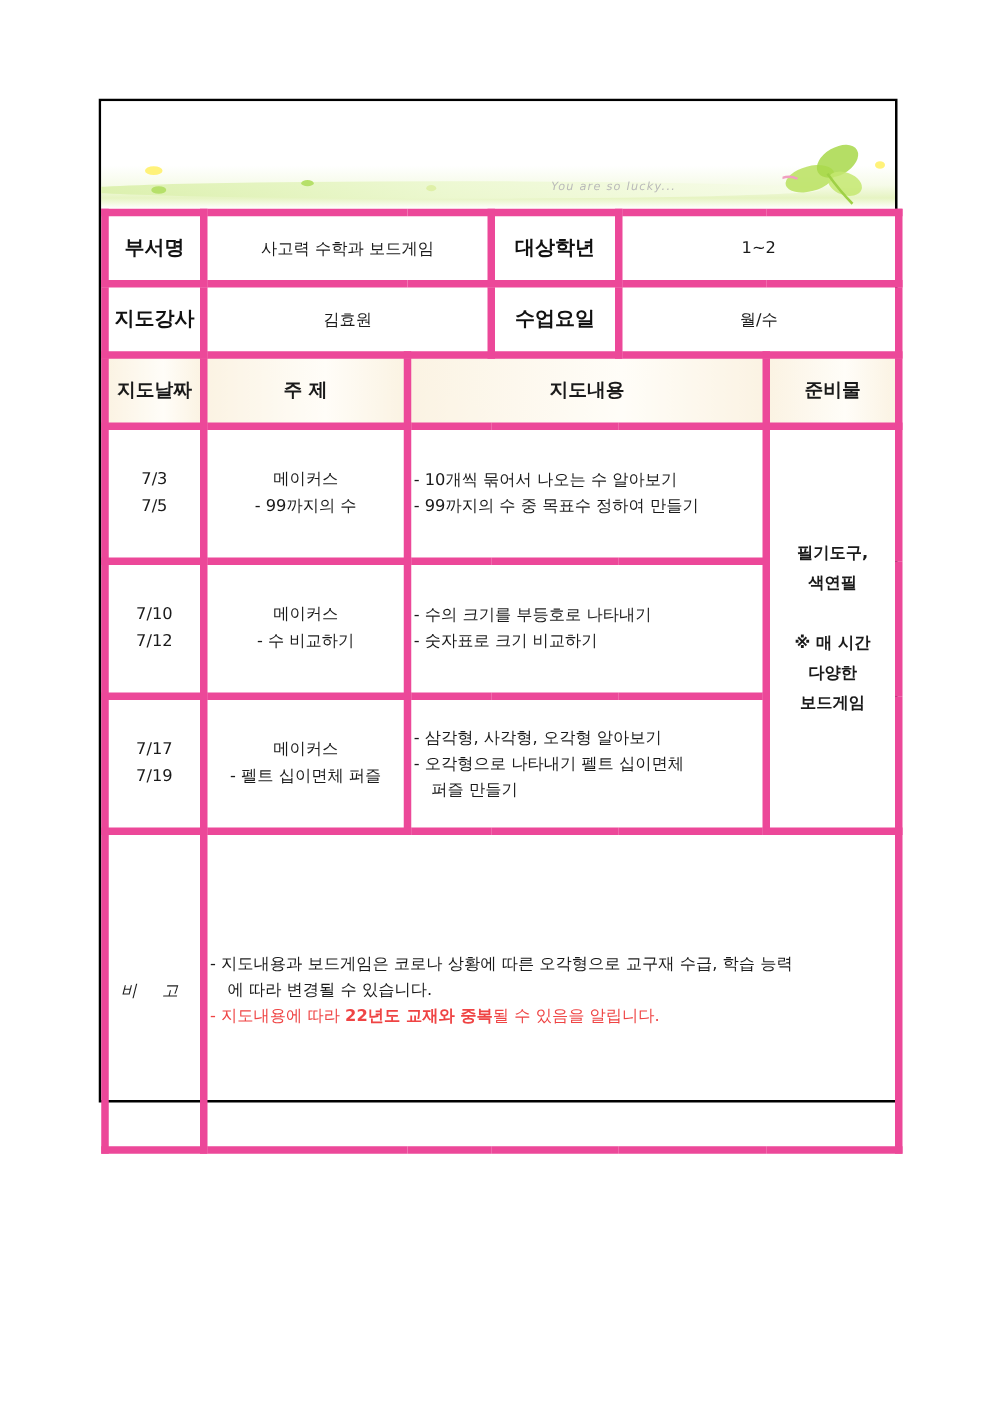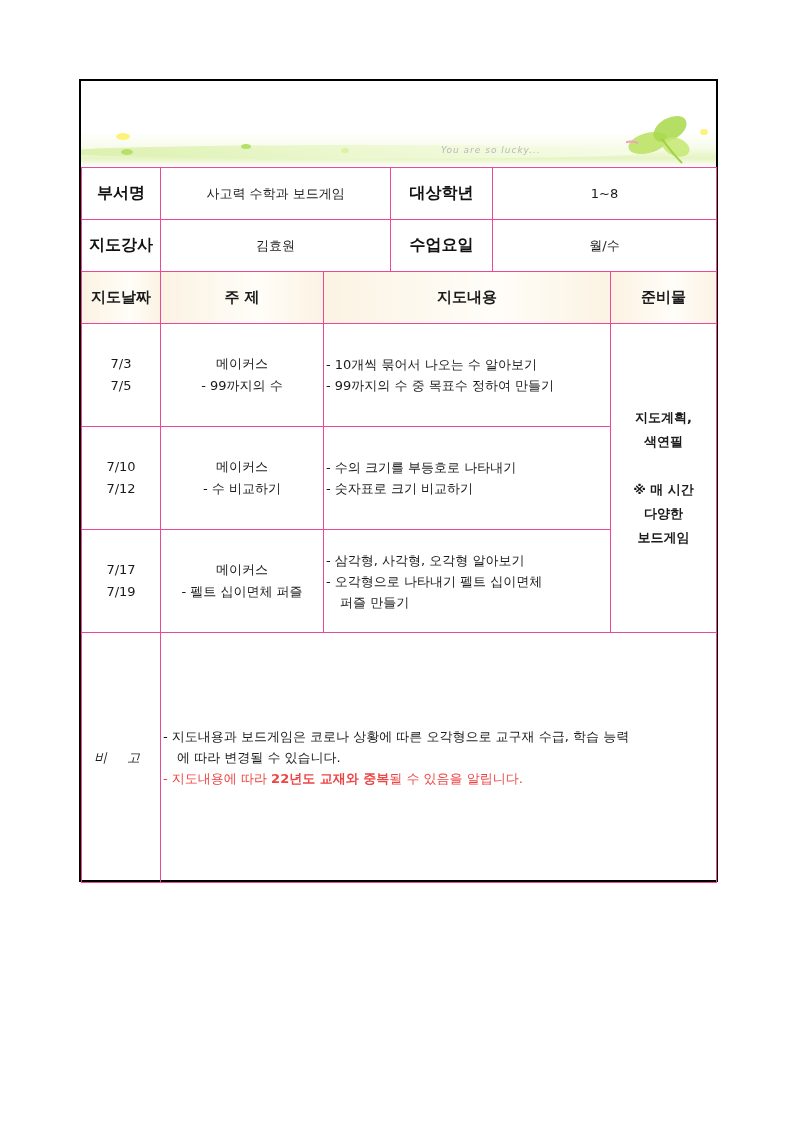--- a/index.html
+++ b/index.html
@@ -7,21 +7,21 @@
   .sheet { position: absolute; left: 79px; top: 79px; width: 639px; height: 803px; border: 2px solid #000; box-sizing: border-box; }
   .banner { position: absolute; left: 0; top: 0; right: 0; height: 86px; overflow: hidden;
     background: linear-gradient(180deg, #ffffff 0%, #ffffff 60%, #f6fbe9 78%, #e6f4c2 90%, #ffffff 100%); }
   .banner .swoosh { position: absolute; left: -20px; right: 60px; bottom: 8px; height: 14px; border-radius: 50%;
     background: linear-gradient(90deg, #d9efa8, #ecf8d0 50%, #f7fce9); opacity: 0.9; }
   .banner .dot { position: absolute; border-radius: 50%; background: #b6e06a; }
   .banner .clover { position: absolute; right: 20px; bottom: 2px; width: 70px; height: 60px; }
   .banner .lucky { position: absolute; left: 360px; bottom: 12px; font-size: 9px; color: #b9b9b9; font-style: italic; letter-spacing: 1px; }
   .title { position: absolute; left: 0; right: 0; top: 18px; text-align: center; font-size: 25px; font-weight: bold; color: #111; letter-spacing: 0.5px; }
   table.grid { position: absolute; left: 0; top: 86px; width: 635px; border-collapse: collapse; table-layout: fixed; }
-  table.grid td { border: 1px solid #ec4899; text-align: center; vertical-align: middle; padding: 0; font-size: 13px; }
+  table.grid td { border: 6px solid #ec4899; text-align: center; vertical-align: middle; padding: 0; font-size: 13px; }
   .lbl { font-size: 16px !important; font-weight: bold; color: #111; }
   .hdr td { background: linear-gradient(90deg, #fbf3e3, #fffdf8 60%, #fbf3e3); font-size: 15px !important; font-weight: bold; height: 51px; }
   .row-info td { height: 51px; }
   .row-data td { height: 102px; }
   .content { text-align: left !important; padding-left: 2px !important; line-height: 21px; }
   .content .ln { display: block; }
   .content .ln.indent { padding-left: 14px; }
   .dates, .topic { line-height: 22px; }
   .prep { font-weight: bold; line-height: 24px; font-size: 13px !important; }
   .remarks-label { font-size: 13px !important; letter-spacing: 8px; font-style: italic; }
@@ -59,21 +59,21 @@
       <col style="width:67px">
       <col style="width:102px">
       <col style="width:118px">
       <col style="width:106px">
     </colgroup>
     <tbody>
         <tr class="row-info">
       <td class="lbl">부서명</td>
       <td colspan="2">사고력 수학과 보드게임</td>
       <td class="lbl">대상학년</td>
-      <td colspan="2">1~8</td>
+      <td colspan="2">1~2</td>
     </tr>
     <tr class="row-info">
       <td class="lbl">지도강사</td>
       <td colspan="2">김효원</td>
       <td class="lbl">수업요일</td>
       <td colspan="2">월/수</td>
     </tr>
     <tr class="hdr">
       <td>지도날짜</td>
       <td>주 제</td>
@@ -88,21 +88,21 @@
       </td>
       <td class="topic">
         <span style="display:block">메이커스</span>
         <span style="display:block">- 99까지의 수</span>
       </td>
       <td colspan="3" class="content">
         <span class="ln">- 10개씩 묶어서 나오는 수 알아보기</span>
         <span class="ln">- 99까지의 수 중 목표수 정하여 만들기</span>
       </td>
       <td rowspan="3" class="prep">
-        <span style="display:block">지도계획,</span>
+        <span style="display:block">필기도구,</span>
         <span style="display:block">색연필</span>
         <span style="display:block;height:24px"></span>
         <span style="display:block">※ 매 시간</span>
         <span style="display:block">다양한</span>
         <span style="display:block">보드게임</span>
       </td>
     </tr>
 
     <tr class="row-data">
       <td class="dates">

